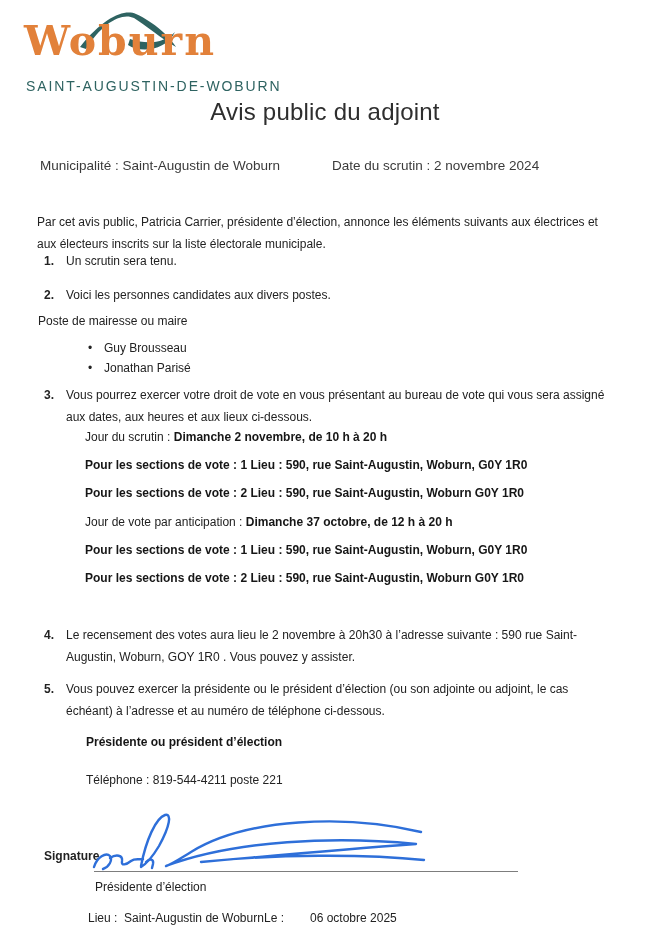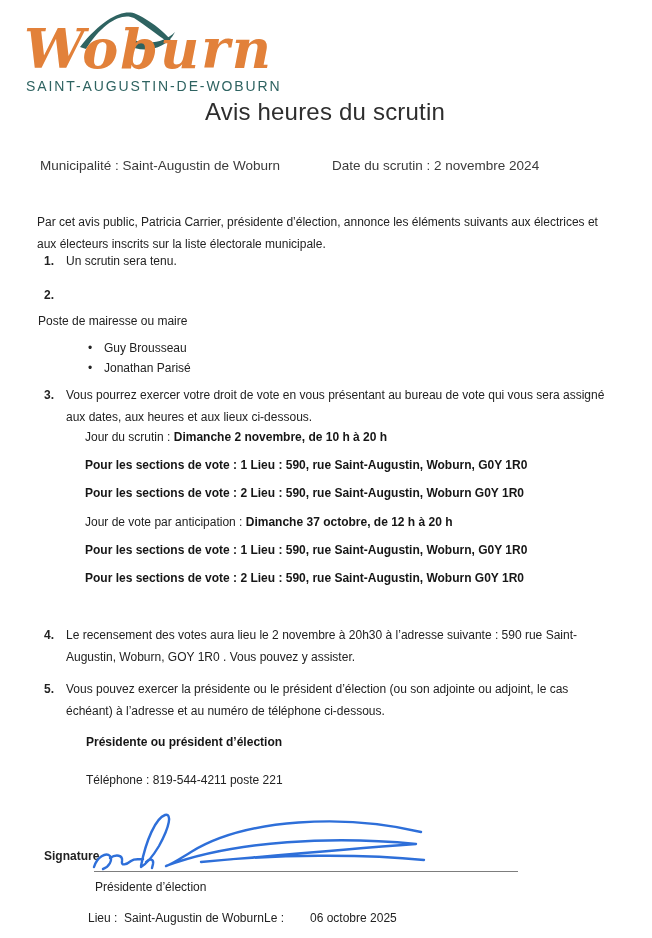--- a/index.html
+++ b/index.html
@@ -5,22 +5,22 @@
   html,body { margin:0; padding:0; background:#ffffff; }
   .page {
     position:relative; width:652px; height:938px; background:#ffffff;
     font-family:"Liberation Sans", sans-serif; color:#212121; overflow:hidden;
   }
   
   .logo { position:absolute; left:18px; top:3px; width:180px; height:84px; }
   .mountain { position:absolute; left:60px; top:4px; width:100px; height:46px; }
   .logo-name {
     position:absolute; left:6px; top:14px;
-    font-family:"DejaVu Serif", serif; font-style:italic; font-weight:700;
-    font-size:54px; letter-spacing:2px; color:#E2813A; white-space:nowrap;
+    font-family:"DejaVu Serif", serif; font-weight:700;
+    font-size:41px; letter-spacing:2px; color:#E2813A; white-space:nowrap;
   }
   .logo-sub {
     position:absolute; left:8px; top:75px; font-size:14px; letter-spacing:1.9px;
     color:#2E6361; font-weight:500; white-space:nowrap;
   }
   
   .title-wrap { position:absolute; left:37px; top:96px; width:576px; text-align:center; }
   .title { font-size:24px; font-weight:400; color:#2e2e2e; margin:0; line-height:32px; letter-spacing:0.2px; }
   .info { position:absolute; top:158px; left:0; width:652px; font-size:13.5px; color:#3a3a3a; }
   .info .muni { position:absolute; left:40px; top:0; white-space:nowrap; }
@@ -72,21 +72,21 @@
   <div class="logo">
     <svg class="mountain" viewBox="0 0 100 46" aria-hidden="true">
       <path d="M2,40 C26,10 46,2 58,7 C76,15 92,30 98,40 C84,32 66,17 56,11 C44,5 24,16 8,42 Z" fill="#2E6361"></path>
       <path d="M52,32 C70,38 86,36 97,25 C88,44 62,46 50,38 Z" fill="#2E6361"></path>
     </svg>
     <div class="logo-name">Woburn</div>
     <div class="logo-sub">SAINT-AUGUSTIN-DE-WOBURN</div>
   </div>
 
   <div class="title-wrap">
-    <h1 class="title">Avis heures du scrutin</h1>
+    <h1 class="title">Avis public du adjoint</h1>
   </div>
 
   <div class="info">
     <span class="muni">
       <span>Municipalité :</span>
       <span>Saint-Augustin de Woburn</span>
     </span>
     <span class="date">
       <span>Date du scrutin :</span>
       <span>2 novembre 2024</span>
@@ -94,20 +94,21 @@
   </div>
 
   <p class="t intro">Par cet avis public, Patricia Carrier, présidente d’élection, annonce les éléments suivants aux électrices et aux électeurs inscrits sur la liste électorale municipale.</p>
 
   <div class="t li pos-item1">
     <span class="num">1.</span>
     <span>Un scrutin sera tenu.</span>
   </div>
   <div class="t li pos-item2">
     <span class="num">2.</span>
+    <span>Voici les personnes candidates aux divers postes.</span>
   </div>
 
   <div class="t poste">Poste de mairesse ou maire</div>
   <div class="t bullet pos-b1">Guy Brousseau</div>
   <div class="t bullet pos-b2">Jonathan Parisé</div>
 
   <div class="t li pos-item3">
     <span class="num">3.</span>
     <span>Vous pourrez exercer votre droit de vote en vous présentant au bureau de vote qui vous sera assigné aux dates, aux heures et aux lieux ci-dessous.</span>
   </div>

